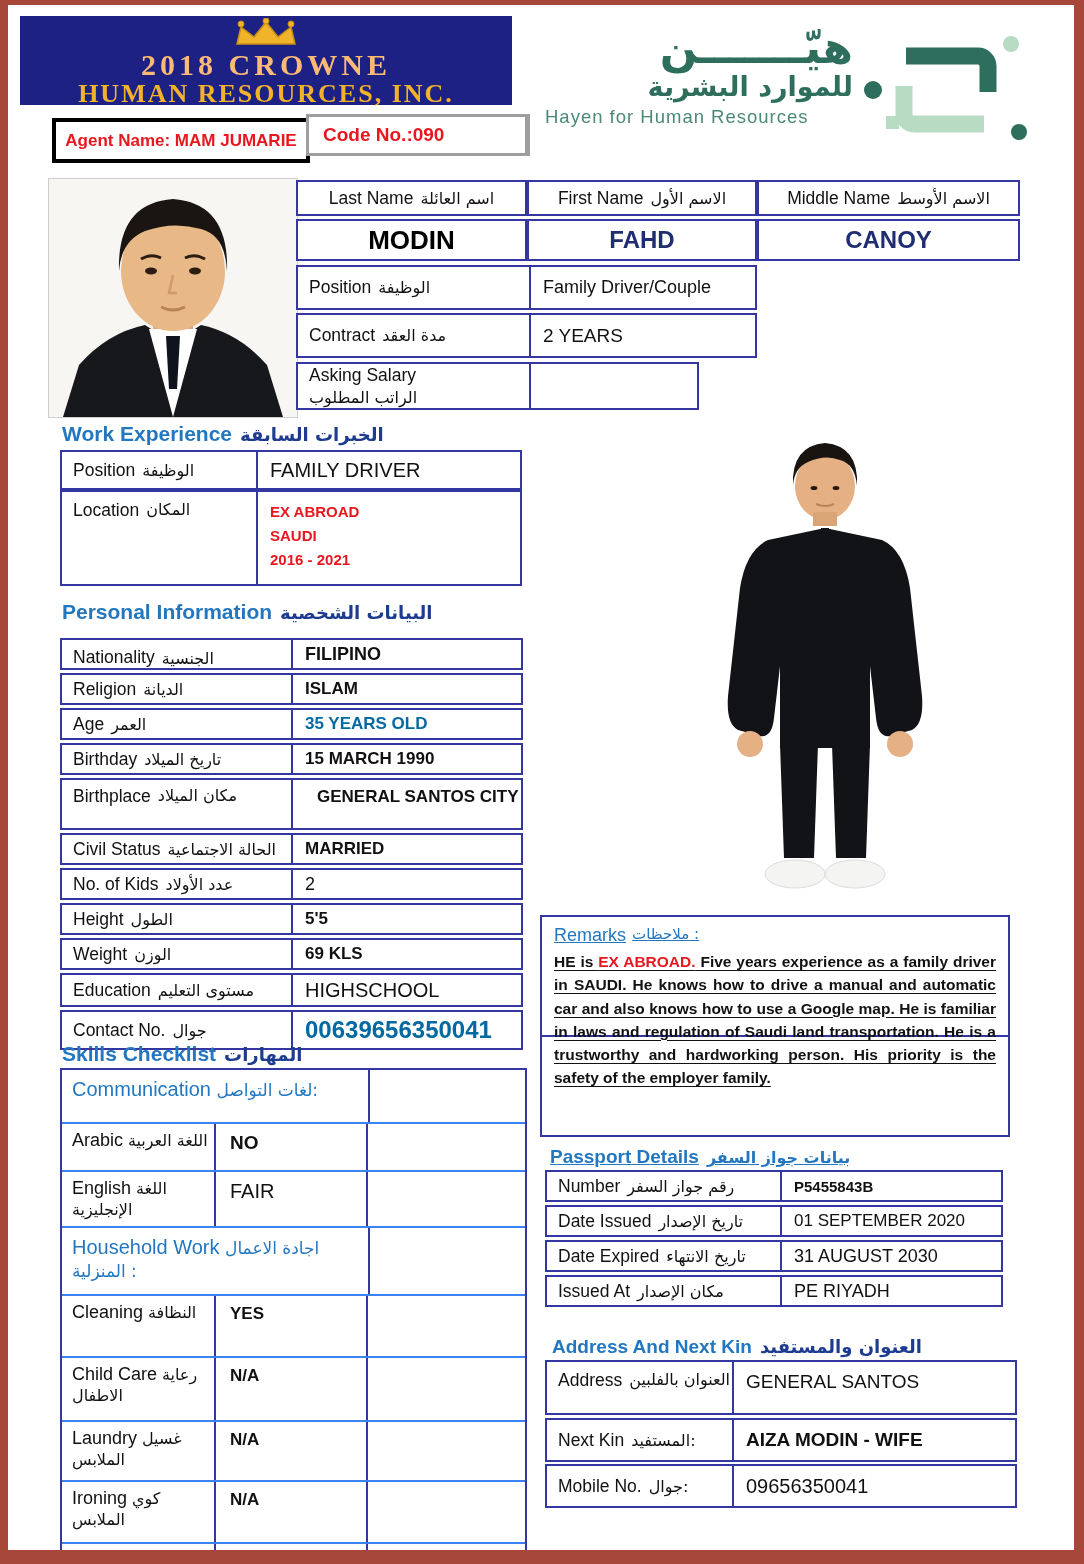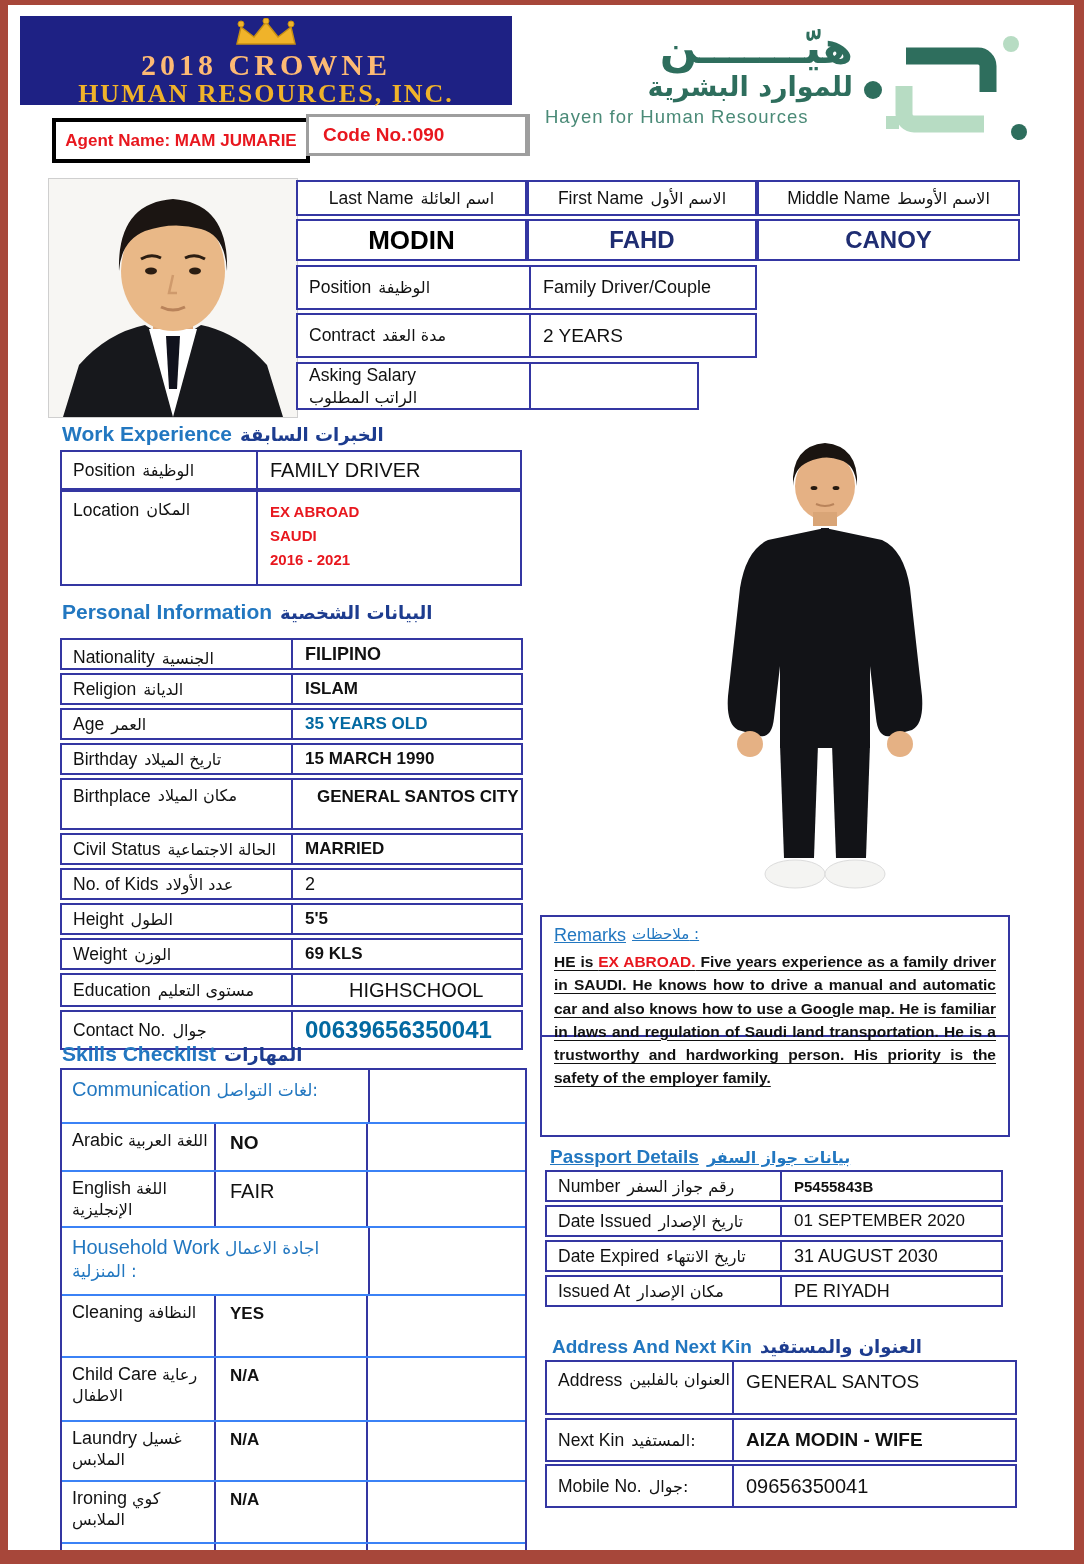--- a/index.html
+++ b/index.html
@@ -249,21 +249,21 @@
       </div>
     <div class="valcell v">5'5</div>
   </div>
   <div class="box" style="left:60px;top:938px;width:463px;height:32px;">
     <div class="lblcell" style="width:231px;">
         <span>Weight</span>
         <span class="ar">الوزن</span>
       </div>
     <div class="valcell v">69 KLS</div>
   </div>
-  <div class="box" style="left:60px;top:973px;width:463px;height:34px;gap:44px;">
+  <div class="box" style="left:60px;top:973px;width:463px;height:34px;">
     <div class="lblcell" style="width:231px;">
         <span>Education</span>
         <span class="ar">مستوى التعليم</span>
       </div>
     <div class="valcell v plain" style="font-size:20px;">HIGHSCHOOL</div>
   </div>
   <div class="box" style="left:60px;top:1010px;width:463px;height:40px;">
     <div class="lblcell" style="width:231px;">
         <span>Contact No.</span>
         <span class="ar">جوال</span>

